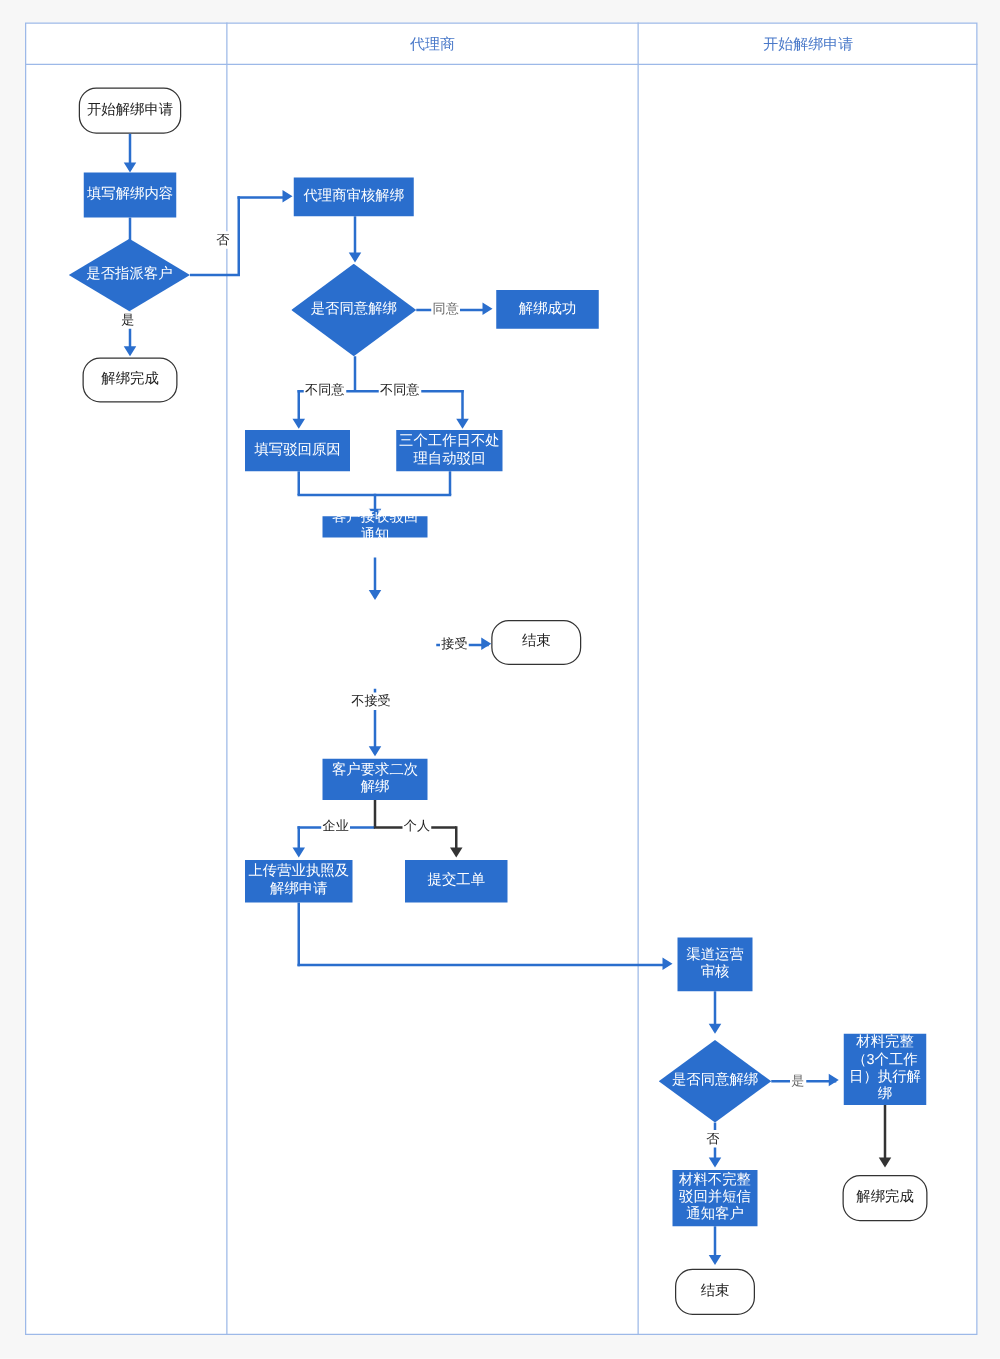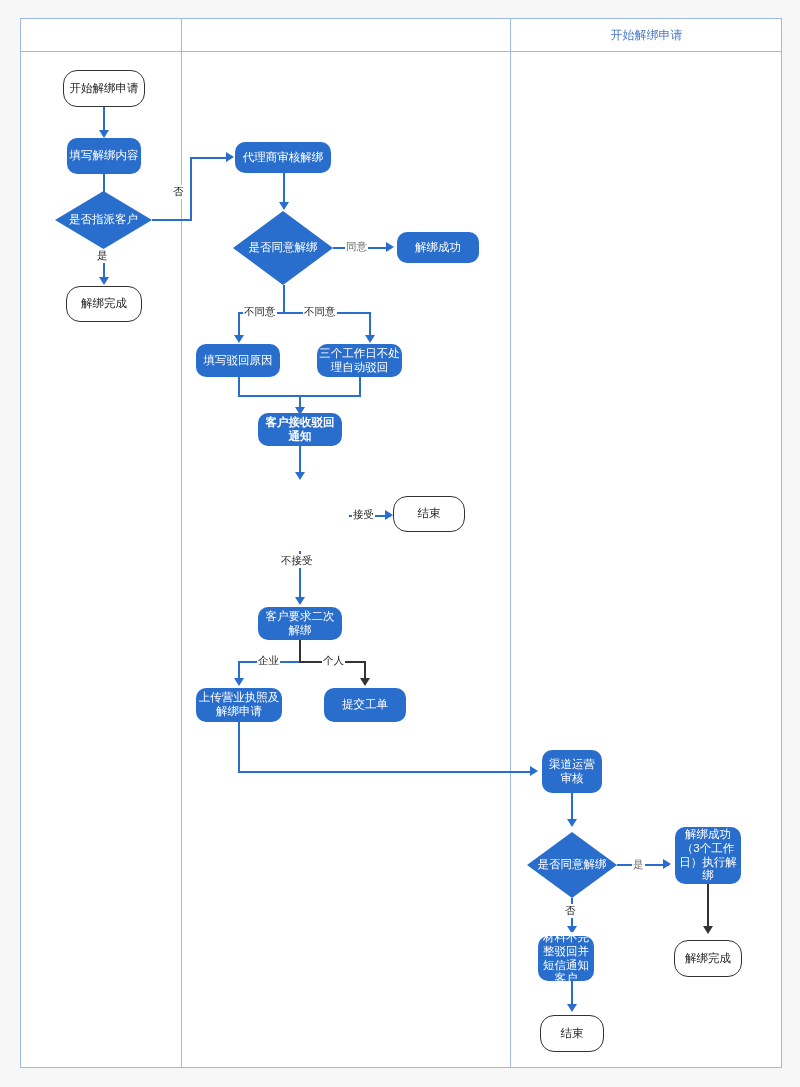--- a/index.html
+++ b/index.html
@@ -20,21 +20,21 @@
     position:absolute;left:20px;top:18px;width:762px;height:34px;
     border-bottom:1px solid #9db9e8;box-sizing:border-box;
   }
   .lane-div{position:absolute;top:18px;width:1px;height:1050px;background:#9db9e8;}
   .lane-head{
     position:absolute;top:18px;height:34px;line-height:34px;text-align:center;
     color:#4a79c9;font-size:12px;
   }
 
   
-  .node{position:absolute;box-sizing:border-box;border-radius:10px;}
+  .node{position:absolute;box-sizing:border-box;}
   .proc{
     background:#2a6ecd;color:#ffffff;font-size:11.5px;
     display:flex;align-items:center;justify-content:center;text-align:center;
     line-height:1.18;padding:1px 2px;
   }
   .term{
     background:#ffffff;border:1.6px solid #333333;border-radius:14px;
     color:#222222;font-size:11.5px;
     display:flex;align-items:center;justify-content:center;text-align:center;
     line-height:1.15;
@@ -69,20 +69,21 @@
 </head>
 <body>
 
 <div id="stage">
 
   <div class="lane-frame"></div>
   <div class="lane-headrow"></div>
   <div class="lane-div" style="left:181px;"></div>
   <div class="lane-div" style="left:510px;"></div>
 
+  <div class="lane-head" style="left:182px;width:328px;">代理商</div>
   <div class="lane-head" style="left:511px;width:271px;">开始解绑申请</div>
 
   <div class="node term" style="left:63px;top:70px;width:82px;height:37px;text-align:right;">开始解绑申请</div>
 
   <div class="ln v" style="left:103px;top:107px;height:29px;"></div>
   <div class="arw down" style="left:99px;top:130px;"></div>
 
   <div class="node proc" style="left:67px;top:138px;width:74px;height:36px;">填写解绑内容</div>
 
   <div class="ln v" style="left:103px;top:174px;height:18px;"></div>
@@ -131,21 +132,21 @@
 
   <div class="node proc" style="left:196px;top:344px;width:84px;height:33px;">填写驳回原因</div>
   <div class="node proc" style="left:317px;top:344px;width:85px;height:33px;">三个工作日不处理自动驳回</div>
 
   <div class="ln v" style="left:238px;top:377px;height:19px;"></div>
   <div class="ln v" style="left:359px;top:377px;height:19px;"></div>
   <div class="ln h" style="left:238px;top:395px;width:123px;"></div>
   <div class="ln v" style="left:299px;top:395px;height:18px;"></div>
   <div class="arw down" style="left:295px;top:407px;"></div>
 
-  <div class="node proc" style="left:258px;top:413px;width:84px;height:33px;font-weight:bold;">客户接收驳回通知</div>
+  <div class="node proc" style="left:258px;top:413px;width:84px;height:17px;">客户接收驳回通知</div>
 
   <div class="ln v" style="left:299px;top:446px;height:32px;"></div>
   <div class="arw down" style="left:295px;top:472px;"></div>
 
 
   <div class="ln h" style="left:349px;top:515px;width:42px;"></div>
   <div class="arw right" style="left:385px;top:510px;"></div>
   <div class="elabel" style="left:352px;top:508px;">接受</div>
 
   <div class="node term" style="left:393px;top:496px;width:72px;height:36px;">结束</div>
@@ -180,31 +181,31 @@
 
   <div class="dia-wrap" style="left:527px;top:832px;width:90px;height:66px;">
     <div class="dia-shape"></div>
     <div class="dia-label">是否同意解绑</div>
   </div>
 
   <div class="ln h" style="left:617px;top:864px;width:52px;"></div>
   <div class="arw right" style="left:663px;top:859px;"></div>
   <div class="elabel gray" style="left:632px;top:858px;">是</div>
 
-  <div class="node proc" style="left:675px;top:827px;width:66px;height:57px;">解绑成功（3个工作日）执行解绑</div>
+  <div class="node proc" style="left:675px;top:827px;width:66px;height:57px;">材料完整（3个工作日）执行解绑</div>
 
   <div class="ln v dark" style="left:707px;top:884px;height:48px;"></div>
   <div class="arw down dark" style="left:703px;top:926px;"></div>
 
   <div class="node term" style="left:674px;top:940px;width:68px;height:37px;">解绑完成</div>
 
   <div class="ln v" style="left:571px;top:898px;height:34px;"></div>
   <div class="arw down" style="left:567px;top:926px;"></div>
   <div class="elabel" style="left:564px;top:904px;">否</div>
 
-  <div class="node proc" style="left:538px;top:936px;width:56px;height:45px;">材料不完整驳回并短信通知客户</div>
+  <div class="node proc" style="left:538px;top:936px;width:68px;height:45px;">材料不完整驳回并短信通知客户</div>
 
   <div class="ln v" style="left:571px;top:981px;height:28px;"></div>
   <div class="arw down" style="left:567px;top:1004px;"></div>
 
   <div class="node term" style="left:540px;top:1015px;width:64px;height:37px;">结束</div>
 
 </div>
 
 </body></html>

